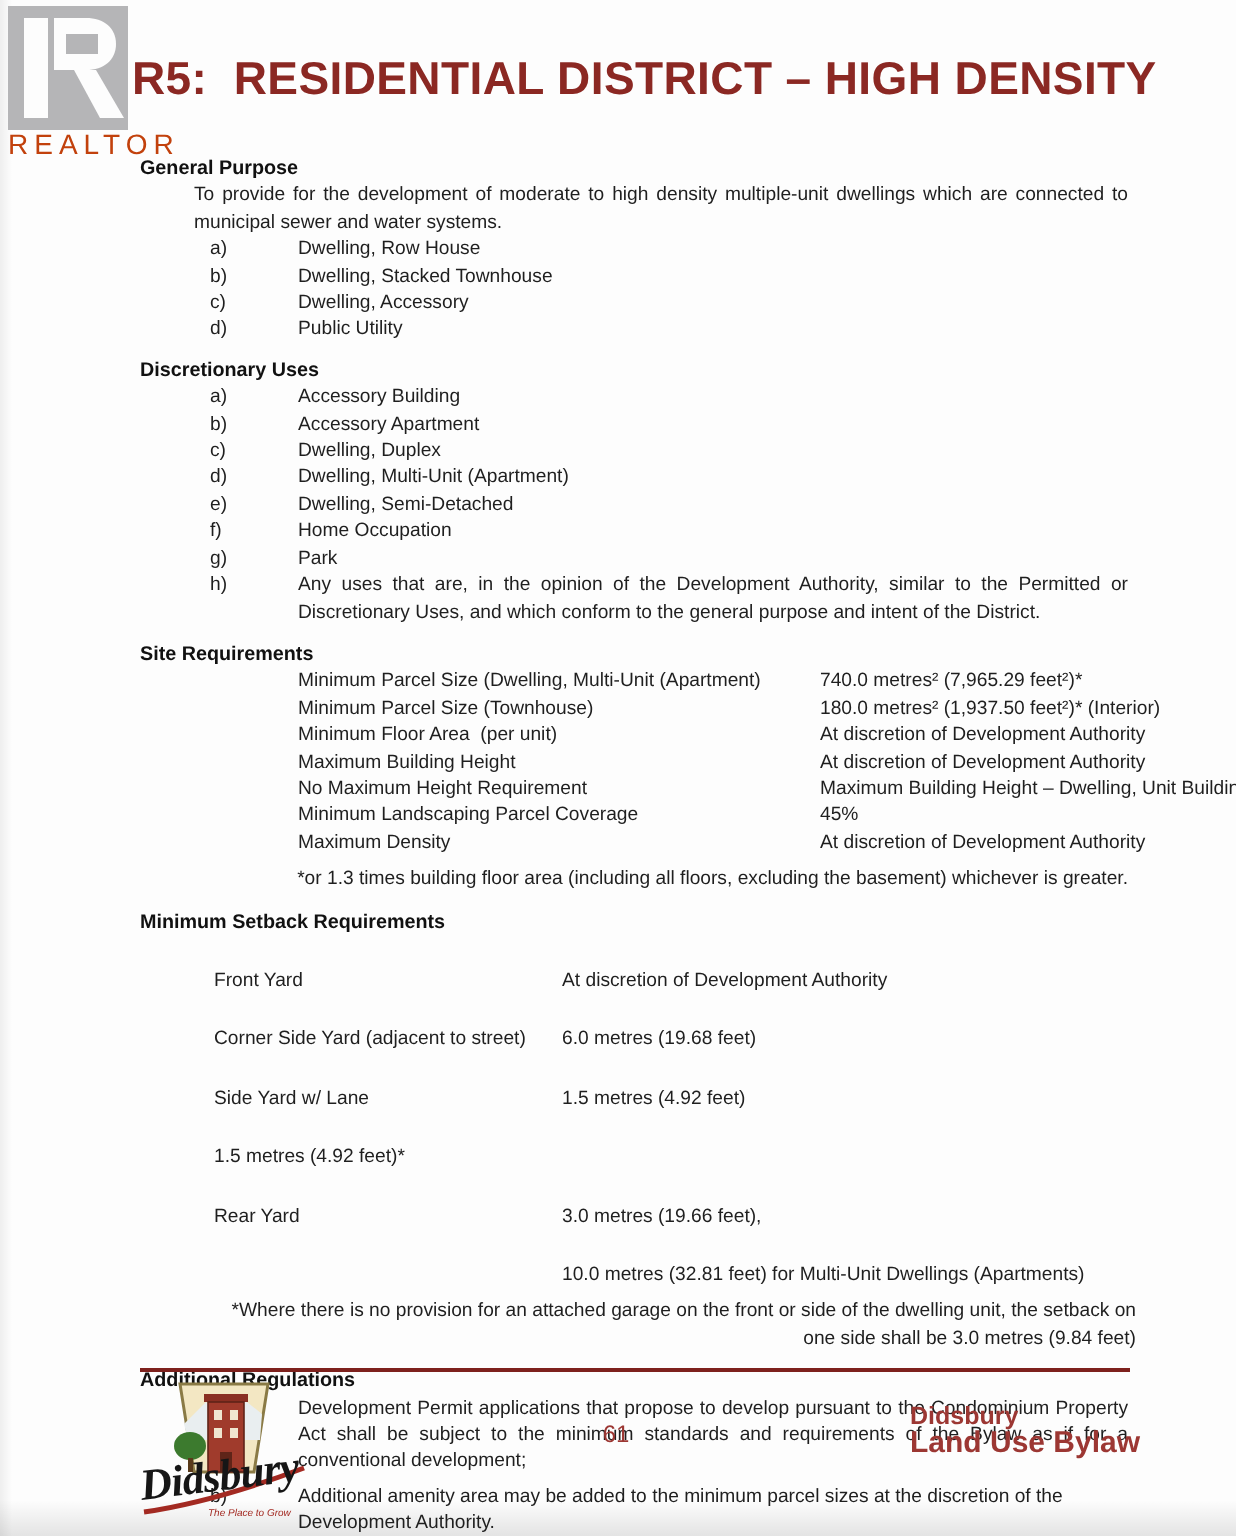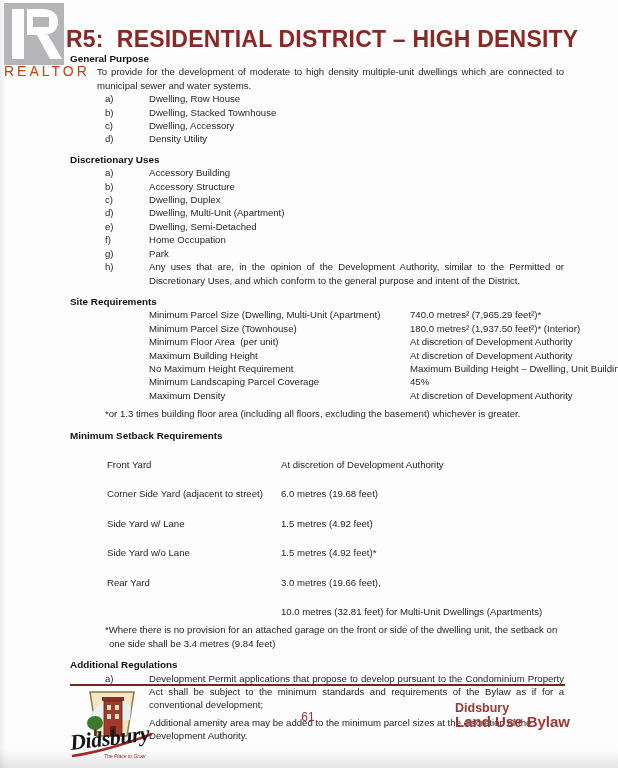--- a/index.html
+++ b/index.html
@@ -12,34 +12,34 @@
 
   
   .watermark{position:absolute;left:4px;top:3px;z-index:1;}
   .wm-word{font-size:14px;letter-spacing:3px;color:#c2410c;margin-top:-6px;font-weight:400;}
 
   
   .title{position:absolute;left:66px;top:26px;z-index:2;font-size:23px;font-weight:bold;
     color:#8b2823;white-space:pre;letter-spacing:0.2px;margin:0;}
 
   
-  .content{position:absolute;left:70px;top:46px;width:494px;z-index:2;
+  .content{position:absolute;left:70px;top:72px;width:494px;z-index:2;
     font-size:9.6px;line-height:13.4px;color:#1f1f1f;}
   h3{font-size:9.9px;font-weight:bold;color:#111;margin:0;line-height:13.4px;}
   .mt6{margin-top:6px;} .mt7{margin-top:7px;} .mt8{margin-top:8px;}
   .gp-body{margin:0 0 0 27px;width:467px;text-align:justify;}
   .li{display:flex;margin-left:35px;}
   .li .ltr{flex:0 0 20px;}
   .li .li-text{flex:1;padding-left:24px;}
   .li .just{text-align:justify;}
   .req-row{display:grid;grid-template-columns:261px 1fr;margin-left:37px;padding-left:42px;}
   .req-row .cell{white-space:pre;}
   .set-row{display:grid;grid-template-columns:174px 1fr;margin-left:37px;}
   .set-row .cell{white-space:pre;margin-top:16px;}
-  .footnote{margin:5px 0 0 35px;padding-left:4px;text-indent:-4px;}
+  .footnote{margin:5px 0 0 35px;padding-left:4px;text-indent:-4px;text-align:right;}
   .nowrap{white-space:nowrap;}
 
   
   .footer-line{position:absolute;left:70px;width:495px;top:684px;border-top:2px solid #7e211d;z-index:2;}
   .didsbury-logo{position:absolute;left:70px;top:690px;z-index:2;}
   .page-num{position:absolute;left:286px;top:710px;width:44px;text-align:center;
     font-size:12px;font-weight:normal;color:#9c3733;z-index:2;}
   .footer-right{position:absolute;left:455px;top:701px;z-index:2;color:#9c3733;font-weight:bold;}
   .footer-right .l1{font-size:12.5px;line-height:14px;}
   .footer-right .l2{font-size:15px;line-height:13px;}
@@ -74,31 +74,31 @@
     <div class="li">
         <span class="ltr">b)</span>
         <span class="li-text">Dwelling, Stacked Townhouse</span>
       </div>
     <div class="li">
         <span class="ltr">c)</span>
         <span class="li-text">Dwelling, Accessory</span>
       </div>
     <div class="li">
         <span class="ltr">d)</span>
-        <span class="li-text">Density Utility</span>
+        <span class="li-text">Public Utility</span>
       </div>
 
     <h3 class="mt7">Discretionary Uses</h3>
     <div class="li">
         <span class="ltr">a)</span>
         <span class="li-text">Accessory Building</span>
       </div>
     <div class="li">
         <span class="ltr">b)</span>
-        <span class="li-text">Accessory Structure</span>
+        <span class="li-text">Accessory Apartment</span>
       </div>
     <div class="li">
         <span class="ltr">c)</span>
         <span class="li-text">Dwelling, Duplex</span>
       </div>
     <div class="li">
         <span class="ltr">d)</span>
         <span class="li-text">Dwelling, Multi-Unit (Apartment)</span>
       </div>
     <div class="li">
@@ -156,32 +156,31 @@
       </div>
     <div class="set-row">
         <span class="cell">Corner Side Yard (adjacent to street)</span>
         <span class="cell">6.0 metres (19.68 feet)</span>
       </div>
     <div class="set-row">
         <span class="cell">Side Yard w/ Lane</span>
         <span class="cell">1.5 metres (4.92 feet)</span>
       </div>
     <div class="set-row">
-        <span class="cell">Side Yard w/o Lane</span>
         <span class="cell">1.5 metres (4.92 feet)*</span>
       </div>
     <div class="set-row">
         <span class="cell">Rear Yard</span>
         <span class="cell">3.0 metres (19.66 feet),</span>
       </div>
     <div class="set-row">
         <span class="cell"></span>
         <span class="cell">10.0 metres (32.81 feet) for Multi-Unit Dwellings (Apartments)</span>
       </div>
-    <p class="footnote" style="width:459px;">*Where there is no provision for an attached garage on the front or side of the dwelling unit, the setback on one side shall be 3.4 metres (9.84 feet)</p>
+    <p class="footnote" style="width:459px;">*Where there is no provision for an attached garage on the front or side of the dwelling unit, the setback on one side shall be 3.0 metres (9.84 feet)</p>
 
     <h3 class="mt8">Additional Regulations</h3>
     <div class="li" style="margin-bottom:4px;">
         <span class="ltr">a)</span>
         <span class="li-text just">Development Permit applications that propose to develop pursuant to the Condominium Property Act shall be subject to the minimum standards and requirements of the Bylaw as if for a conventional development;</span>
       </div>
     <div class="li">
         <span class="ltr">b)</span>
         <span class="li-text">Additional amenity area may be added to the minimum parcel sizes at the discretion of the Development Authority.</span>
       </div>

